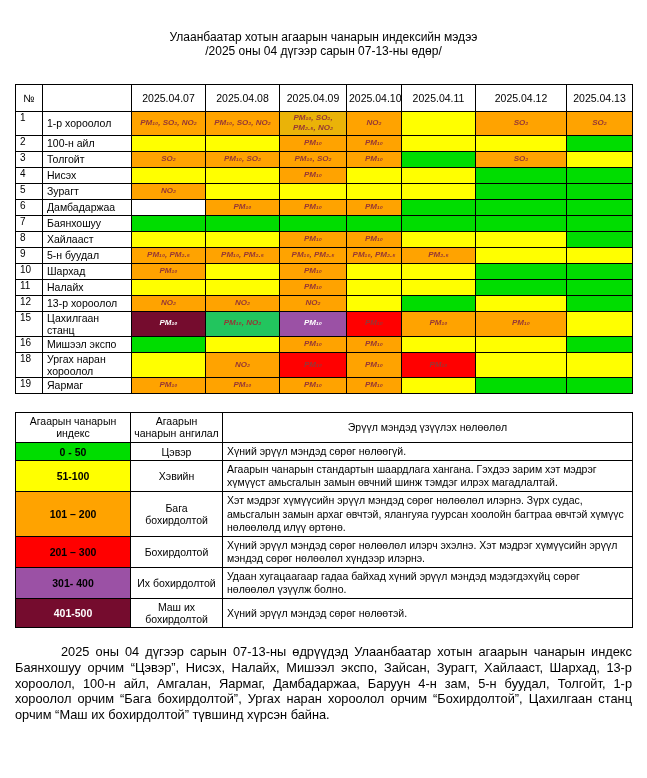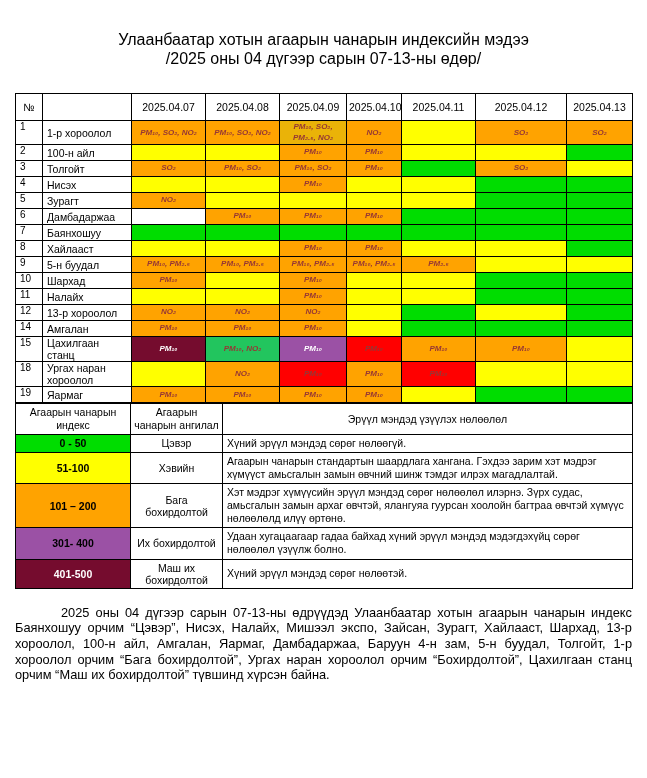--- a/index.html
+++ b/index.html
@@ -2,33 +2,33 @@
 <html lang="mn"><head>
 <meta charset="utf-8">
 <style>
   html,body{margin:0;padding:0;background:#ffffff;}
   body{
     width:647px;height:778px;
     font-family:"Liberation Sans","DejaVu Sans",sans-serif;
     color:#000;
   }
   .page{box-sizing:border-box;padding:30px 15px 0 15px;}
-  .title-block{text-align:center;font-size:16px;line-height:1.2;}
+  .title-block{text-align:center;font-size:12px;line-height:1.2;}
   table{border-collapse:collapse;table-layout:fixed;}
   .main{width:617px;margin-top:25px;}
   .main th,.main td{border:1px solid #000;overflow:hidden;}
   .main th{font-weight:400;font-size:10.5px;height:24px;padding:1px 2px;text-align:center;}
   .main td.num{font-size:10px;text-align:left;vertical-align:top;padding:0 0 0 4px;background:#fff;}
   .main td.name{font-size:10.5px;text-align:left;vertical-align:middle;padding:0 2px 0 4px;background:#fff;line-height:1.15;}
   .main td.val{
     text-align:center;vertical-align:middle;
     font-style:italic;font-weight:bold;font-size:8px;
     line-height:1.3;height:13px;padding:1px 2px;
   }
-  .legend{width:617px;border-radius:17px;}
+  .legend{width:617px;margin-top:18px;border-radius:17px;}
   .legend th,.legend td{border:1px solid #000;}
   .legend th{font-weight:400;font-size:10.5px;padding:2px 3px;text-align:center;line-height:1.2;}
   .legend td.range{font-weight:bold;font-size:10.5px;text-align:center;padding:2px;}
   .legend td.cls{font-size:10.5px;text-align:center;padding:2px 3px;line-height:1.15;}
   .legend td.eff{font-size:10.5px;text-align:left;padding:2px 4px;line-height:1.25;}
   .summary{
     width:617px;margin:16px 0 0 0;
     font-size:12.8px;line-height:1.22;
     text-align:justify;text-indent:46px;
   }
@@ -195,40 +195,40 @@
           <td class="name">13-р хороолол</td>
           <td class="val" style="background-color: rgb(255, 163, 0); color: rgb(149, 55, 53);">NO₂</td>
           <td class="val" style="background-color: rgb(255, 163, 0); color: rgb(149, 55, 53);">NO₂</td>
           <td class="val" style="background-color: rgb(255, 163, 0); color: rgb(149, 55, 53);">NO₂</td>
           <td class="val" style="background-color: rgb(255, 255, 0); color: rgb(149, 55, 53);"></td>
           <td class="val" style="background-color: rgb(0, 221, 0); color: rgb(149, 55, 53);"></td>
           <td class="val" style="background-color: rgb(255, 255, 0); color: rgb(149, 55, 53);"></td>
           <td class="val" style="background-color: rgb(0, 221, 0); color: rgb(149, 55, 53);"></td>
         </tr>
         <tr>
-          <td class="num">14</td>
-          <td class="name">Амгалан</td>
-          <td class="val" style="background-color: rgb(255, 163, 0); color: rgb(149, 55, 53);">PM₁₀</td>
-          <td class="val" style="background-color: rgb(255, 163, 0); color: rgb(149, 55, 53);">PM₁₀</td>
-          <td class="val" style="background-color: rgb(255, 163, 0); color: rgb(149, 55, 53);">PM₁₀</td>
-          <td class="val" style="background-color: rgb(255, 255, 0); color: rgb(149, 55, 53);"></td>
-          <td class="val" style="background-color: rgb(0, 221, 0); color: rgb(149, 55, 53);"></td>
-          <td class="val" style="background-color: rgb(0, 221, 0); color: rgb(149, 55, 53);"></td>
-          <td class="val" style="background-color: rgb(0, 221, 0); color: rgb(149, 55, 53);"></td>
-        </tr>
-        <tr>
           <td class="num">15</td>
           <td class="name">Цахилгаан станц</td>
           <td class="val" style="background-color: rgb(117, 12, 46); color: rgb(255, 255, 255);">PM₁₀</td>
           <td class="val" style="background-color: #22c55e; color: rgb(149, 55, 53);">PM₁₀, NO₂</td>
           <td class="val" style="background-color: rgb(155, 81, 165); color: rgb(255, 255, 255);">PM₁₀</td>
           <td class="val" style="background-color: rgb(255, 0, 0); color: rgb(149, 55, 53);">PM₁₀</td>
           <td class="val" style="background-color: rgb(255, 163, 0); color: rgb(149, 55, 53);">PM₁₀</td>
           <td class="val" style="background-color: rgb(255, 163, 0); color: rgb(149, 55, 53);">PM₁₀</td>
           <td class="val" style="background-color: rgb(255, 255, 0); color: rgb(149, 55, 53);"></td>
+        </tr>
+        <tr>
+          <td class="num">16</td>
+          <td class="name">Мишээл экспо</td>
+          <td class="val" style="background-color: rgb(0, 221, 0); color: rgb(149, 55, 53);"></td>
+          <td class="val" style="background-color: rgb(255, 255, 0); color: rgb(149, 55, 53);"></td>
+          <td class="val" style="background-color: rgb(255, 163, 0); color: rgb(149, 55, 53);">PM₁₀</td>
+          <td class="val" style="background-color: rgb(255, 163, 0); color: rgb(149, 55, 53);">PM₁₀</td>
+          <td class="val" style="background-color: rgb(255, 255, 0); color: rgb(149, 55, 53);"></td>
+          <td class="val" style="background-color: rgb(255, 255, 0); color: rgb(149, 55, 53);"></td>
+          <td class="val" style="background-color: rgb(0, 221, 0); color: rgb(149, 55, 53);"></td>
         </tr>
         <tr>
           <td class="num">18</td>
           <td class="name">Ургах наран хороолол</td>
           <td class="val" style="background-color: rgb(255, 255, 0); color: rgb(149, 55, 53);"></td>
           <td class="val" style="background-color: rgb(255, 163, 0); color: rgb(149, 55, 53);">NO₂</td>
           <td class="val" style="background-color: rgb(255, 0, 0); color: rgb(149, 55, 53);">PM₁₀</td>
           <td class="val" style="background-color: rgb(255, 163, 0); color: rgb(149, 55, 53);">PM₁₀</td>
           <td class="val" style="background-color: rgb(255, 0, 0); color: rgb(149, 55, 53);">PM₁₀</td>
           <td class="val" style="background-color: rgb(255, 255, 0); color: rgb(149, 55, 53);"></td>
@@ -271,20 +271,25 @@
           <td class="range" style="background-color: rgb(255, 255, 0);">51-100</td>
           <td class="cls">Хэвийн</td>
           <td class="eff">Агаарын чанарын стандартын шаардлага хангана. Гэхдээ зарим хэт мэдрэг хүмүүст  амьсгалын замын өвчний шинж тэмдэг илрэх магадлалтай.</td>
         </tr>
         <tr>
           <td class="range" style="background-color: rgb(255, 163, 0);">101 – 200</td>
           <td class="cls">Бага бохирдолтой</td>
           <td class="eff">Хэт мэдрэг хүмүүсийн эрүүл мэндэд  сөрөг нөлөөлөл илэрнэ. Зүрх судас, амьсгалын замын архаг өвчтэй, ялангуяа гуурсан хоолойн багтраа өвчтэй хүмүүс нөлөөлөлд илүү өртөнө.</td>
         </tr>
         <tr>
+          <td class="range" style="background-color: rgb(255, 0, 0);">201 – 300</td>
+          <td class="cls">Бохирдолтой</td>
+          <td class="eff">Хүний эрүүл мэндэд сөрөг нөлөөлөл илэрч эхэлнэ. Хэт мэдрэг хүмүүсийн эрүүл мэндэд сөрөг нөлөөлөл хүндээр илэрнэ.</td>
+        </tr>
+        <tr>
           <td class="range" style="background-color: rgb(155, 81, 165);">301- 400</td>
           <td class="cls">Их бохирдолтой</td>
           <td class="eff">Удаан хугацаагаар гадаа байхад хүний эрүүл мэндэд мэдэгдэхүйц сөрөг нөлөөлөл үзүүлж болно.</td>
         </tr>
         <tr>
           <td class="range" style="background-color: rgb(117, 12, 46); color: rgb(255, 255, 255);">401-500</td>
           <td class="cls">Маш их бохирдолтой</td>
           <td class="eff">Хүний эрүүл мэндэд сөрөг нөлөөтэй.</td>
         </tr>
       </tbody>

